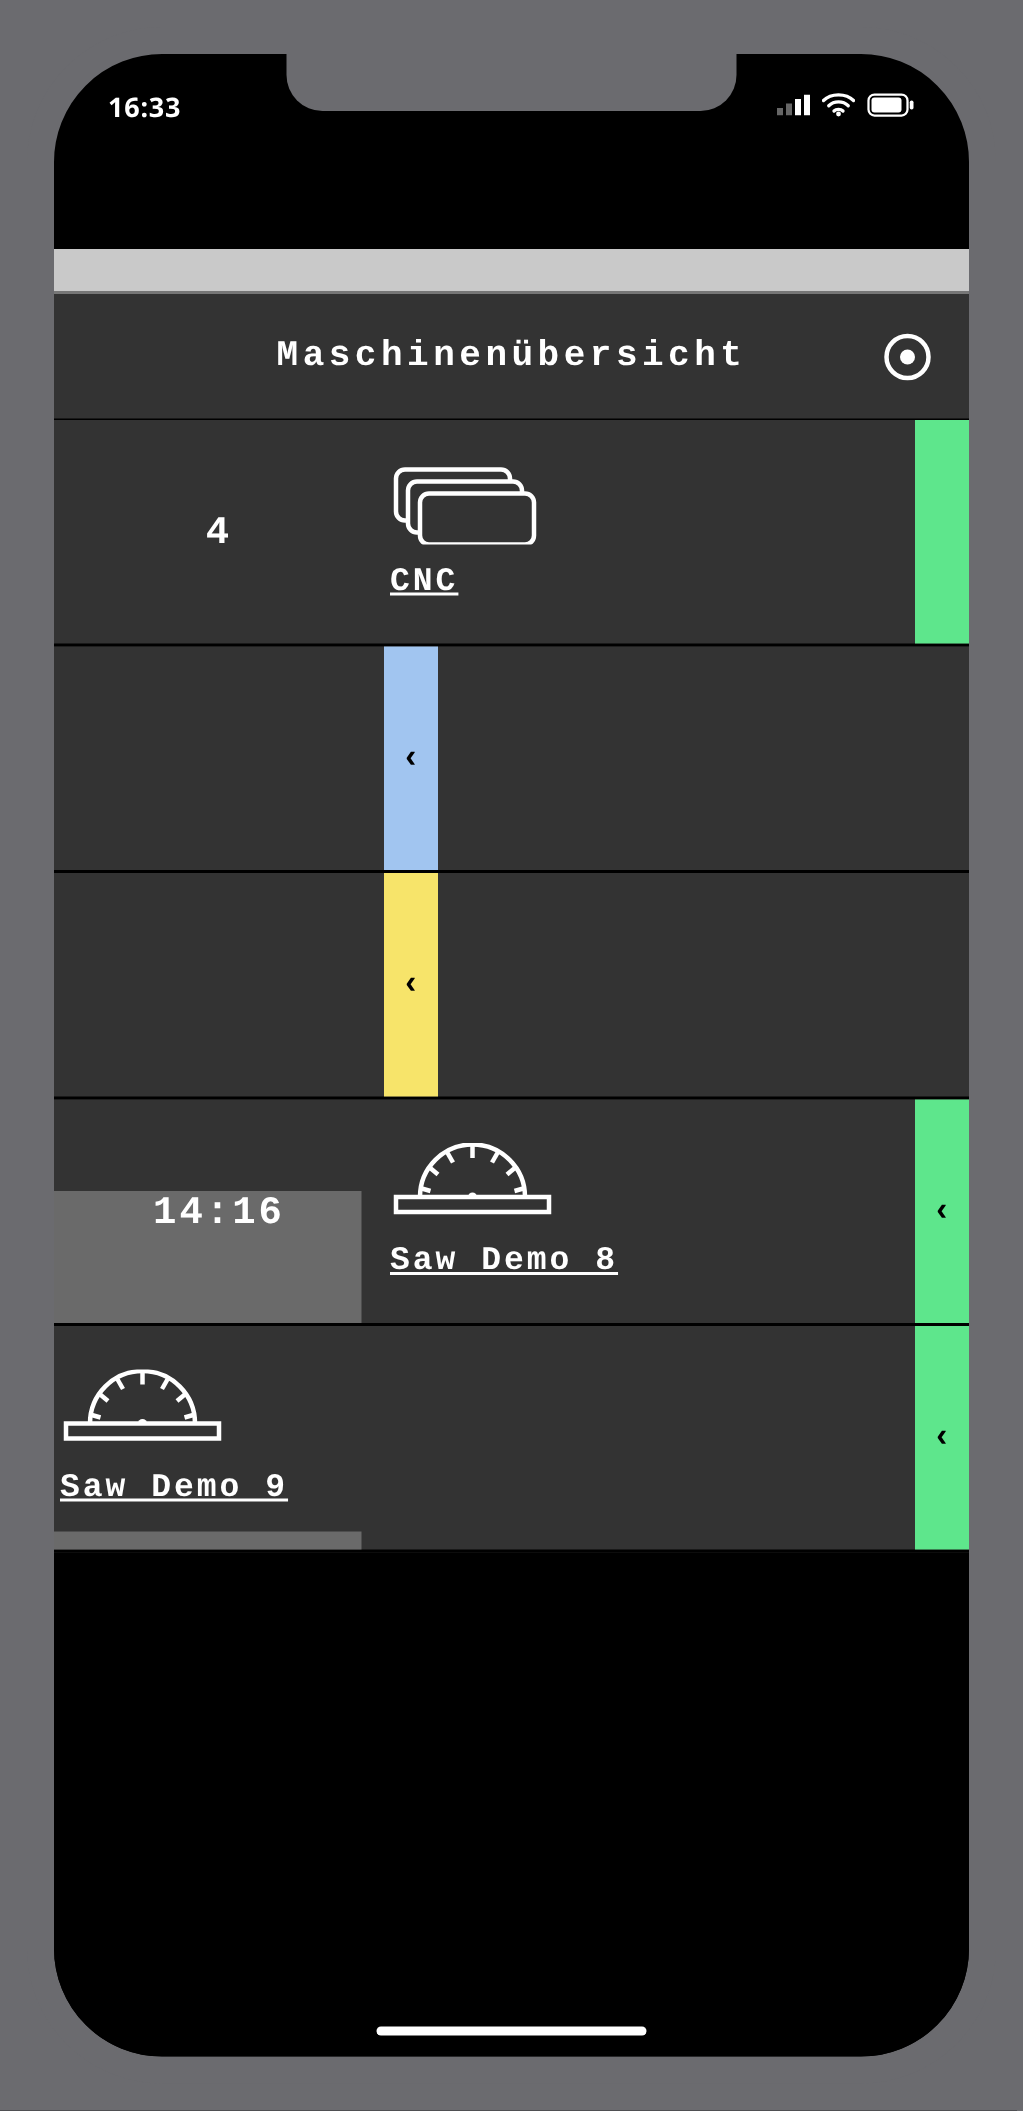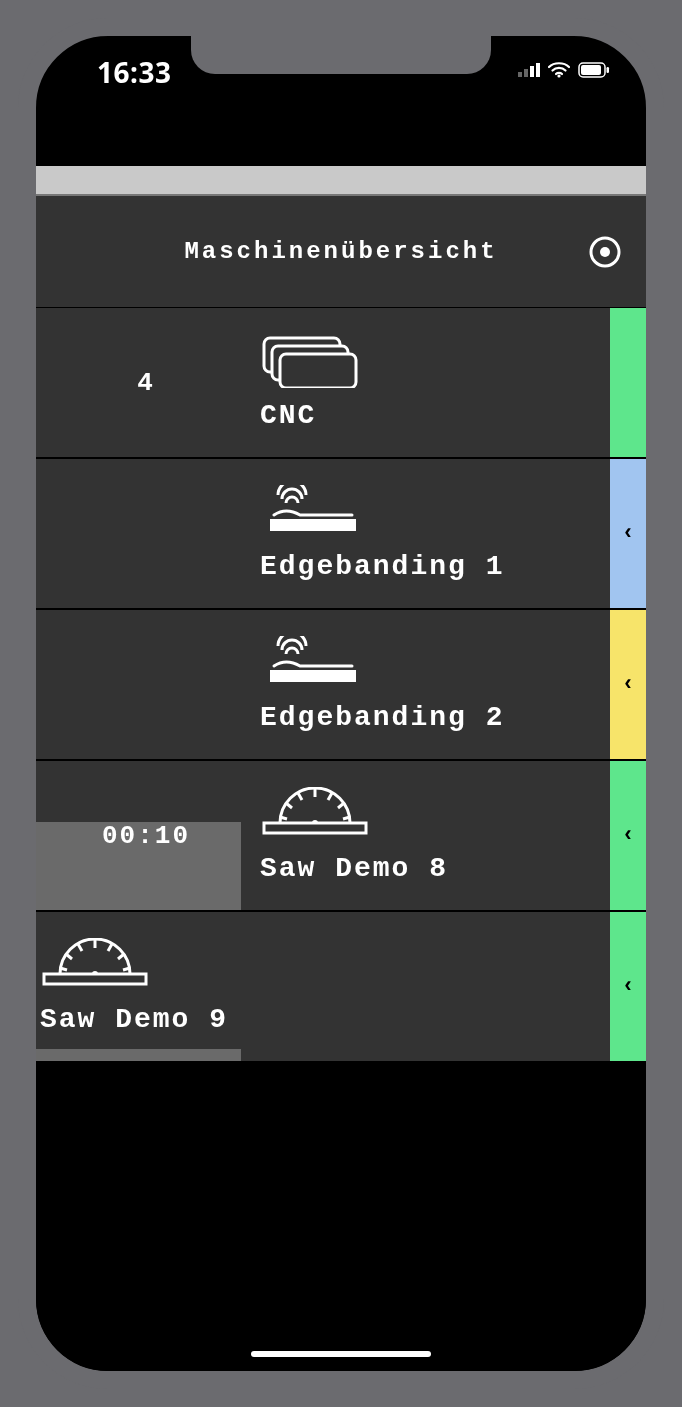--- a/index.html
+++ b/index.html
@@ -28,40 +28,40 @@
   
   .statusbar {
     position: absolute;
     top: 0; left: 0; right: 0;
     height: 72px;
     display: flex; justify-content: space-between; align-items: center;
     padding: 0 36px;
     color: #fff;
     z-index: 40;
   }
-  .statusbar .time { font-weight: 700; font-size: 28px; font-family: -apple-system, system-ui, sans-serif; letter-spacing: 0.5px; margin-left: 25px; }
+  .statusbar .time { font-weight: 700; font-size: 18px; font-family: -apple-system, system-ui, sans-serif; letter-spacing: 0.5px; }
   .status-icons { display: flex; gap: 8px; align-items: center; }
   
   
   .content {
     position: absolute;
     top: 130px; left: 0; right: 0; bottom: 0;
     background: #000;
   }
   
   
   .topstrip {
     height: 30px;
     background: #c9c9c9;
     border-bottom: 2px solid #777;
   }
   
   
   .header {
-    height: 112px;
+    height: 84px;
     background: #333333;
     display: flex; align-items: center; justify-content: center;
     position: relative;
     border-bottom: 1px solid #000;
   }
   .header-title {
     color: #fff;
     font-size: 24px;
     letter-spacing: 3px;
     font-weight: 600;
@@ -93,23 +93,24 @@
   }
   .row .mid {
     flex: 1;
     display: flex; flex-direction: column; justify-content: center;
     gap: 12px;
     padding-left: 4px;
   }
   .row .mid .icon-cell { height: 54px; display: flex; align-items: flex-end; }
   .row .mid .label {
     color: #fff;
-    font-size: 28px;
+    font-size: 22px;
     letter-spacing: 2px;
     font-weight: 600;
+    text-decoration: underline;
   }
   .row .tab {
     width: 36px;
     display: flex; align-items: center; justify-content: center;
   }
   .tab-green  { background: #5ee68c; }
   .tab-blue   { background: #a1c5f0; }
   .tab-yellow { background: #f7e46a; }
   .tab .chevron { font-size: 22px; font-weight: 700; color: #000; }
   
@@ -198,62 +199,38 @@
           </div>
           <div class="label">CNC</div>
         </div>
         <div class="tab tab-green"></div>
       </div>
 
       <div class="row">
         <div class="left">
             <span></span>
           </div>
-        <div class="mid">
-          <div class="icon-cell">
-            <svg width="100" height="54" viewBox="0 0 100 54">
-              <path d="M18 10 a14 14 0 0 1 28 0" stroke="#fff" stroke-width="3" fill="none"></path>
-              <path d="M22 14 a10 10 0 0 1 20 0" stroke="#fff" stroke-width="3" fill="none"></path>
-              <path d="M26 18 a6 6 0 0 1 12 0" stroke="#fff" stroke-width="3" fill="none"></path>
-              <path d="M14 30 Q26 22 40 30 L92 30" stroke="#fff" stroke-width="3" fill="none" stroke-linecap="round"></path>
-              <rect x="10" y="34" width="86" height="12" fill="#fff"></rect>
-            </svg>
-          </div>
-          <div class="label">Edgebanding 1</div>
-        </div>
         <div class="tab tab-blue">
           <span class="chevron">‹</span>
         </div>
       </div>
 
       <div class="row">
         <div class="left">
             <span></span>
           </div>
-        <div class="mid">
-          <div class="icon-cell">
-            <svg width="100" height="54" viewBox="0 0 100 54">
-              <path d="M18 10 a14 14 0 0 1 28 0" stroke="#fff" stroke-width="3" fill="none"></path>
-              <path d="M22 14 a10 10 0 0 1 20 0" stroke="#fff" stroke-width="3" fill="none"></path>
-              <path d="M26 18 a6 6 0 0 1 12 0" stroke="#fff" stroke-width="3" fill="none"></path>
-              <path d="M14 30 Q26 22 40 30 L92 30" stroke="#fff" stroke-width="3" fill="none" stroke-linecap="round"></path>
-              <rect x="10" y="34" width="86" height="12" fill="#fff"></rect>
-            </svg>
-          </div>
-          <div class="label">Edgebanding 2</div>
-        </div>
         <div class="tab tab-yellow">
           <span class="chevron">‹</span>
         </div>
       </div>
 
       <div class="row row4">
         <div class="progress"></div>
         <div class="left">
-            <span>00:10</span>
+            <span>14:16</span>
           </div>
         <div class="mid">
           <div class="icon-cell">
             <svg width="110" height="54" viewBox="0 0 110 54">
               <path d="M20 36 A34 34 0 0 1 90 36" stroke="#fff" stroke-width="3" fill="none"></path>
               <g stroke="#fff" stroke-width="3">
                 <line x1="55" y1="2" x2="55" y2="10"></line>
                 <line x1="38" y1="6" x2="42" y2="13"></line>
                 <line x1="72" y1="6" x2="68" y2="13"></line>
                 <line x1="26" y1="16" x2="32" y2="21"></line>

